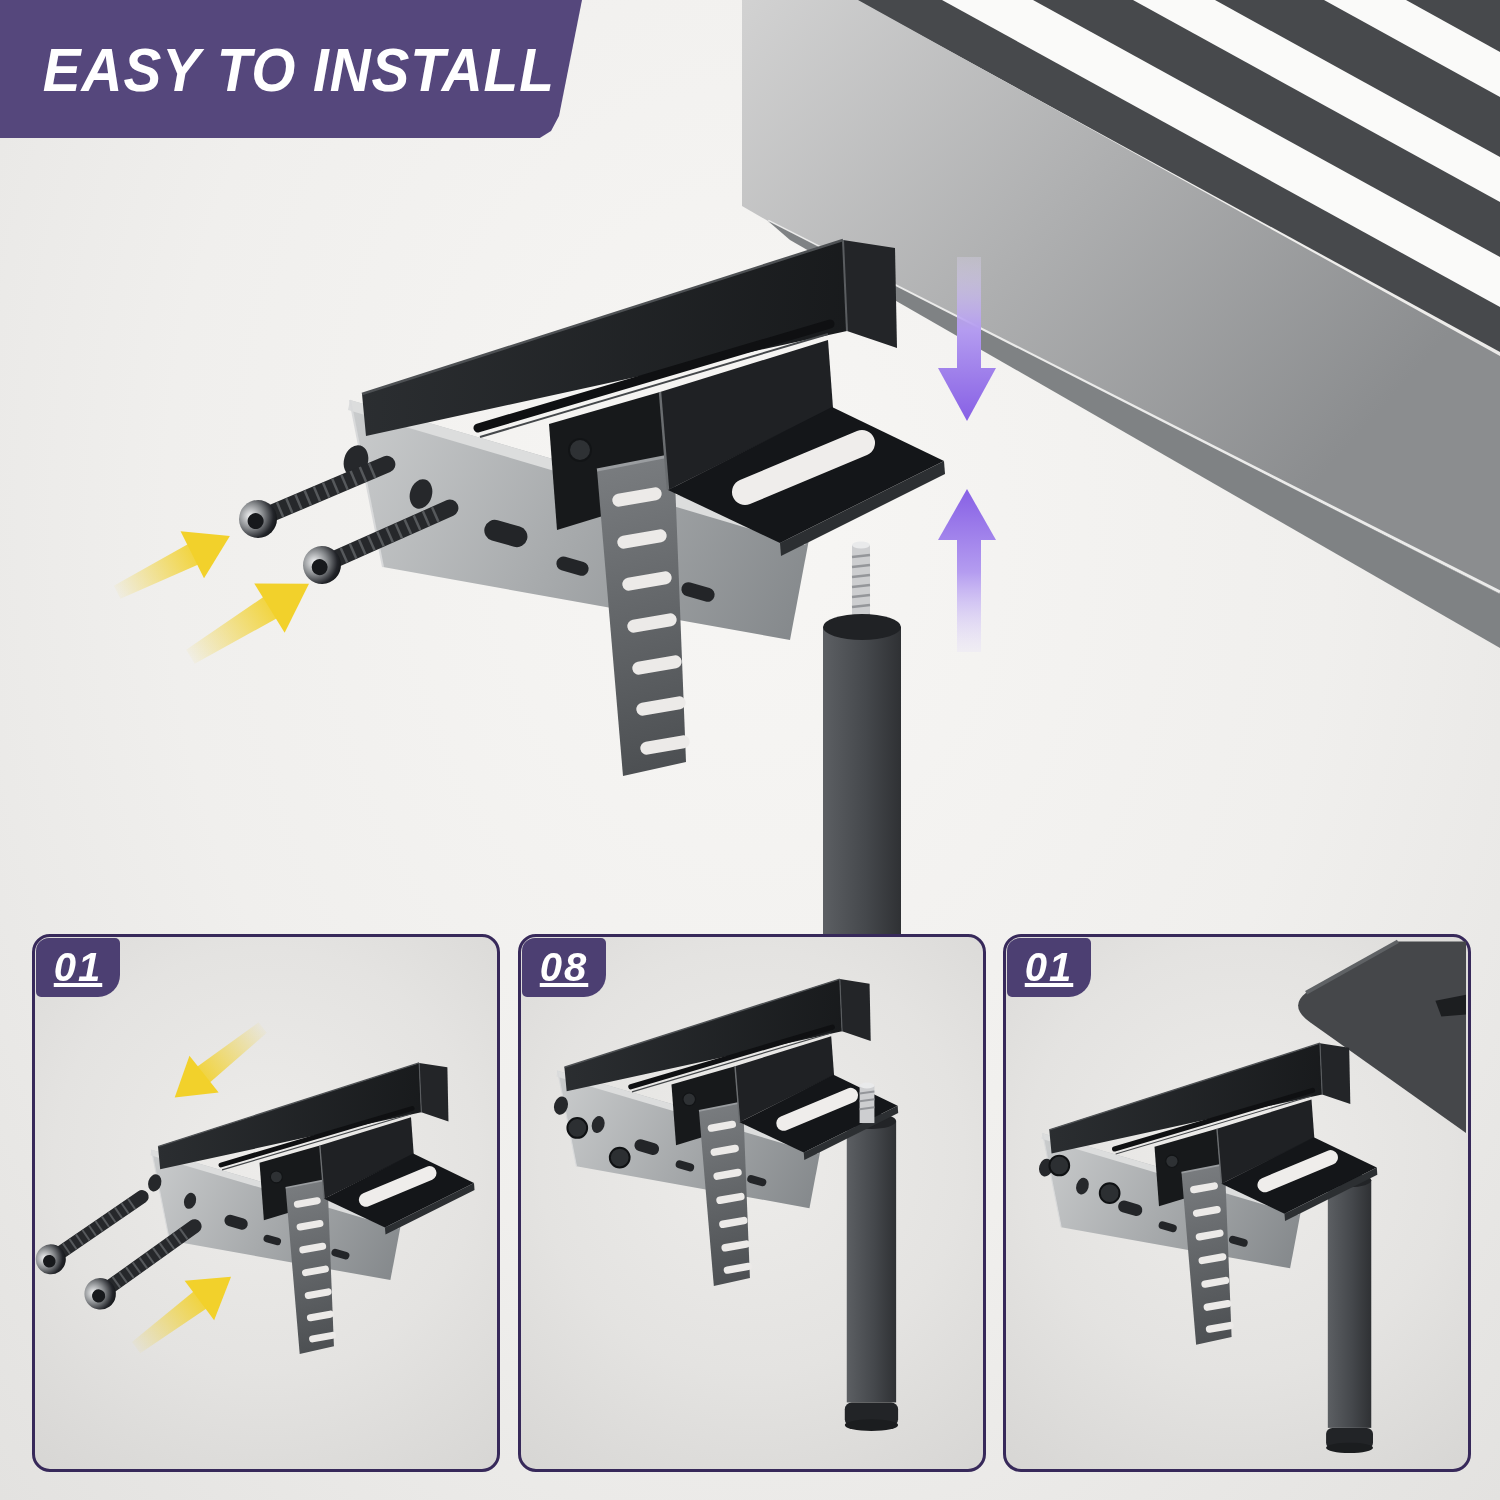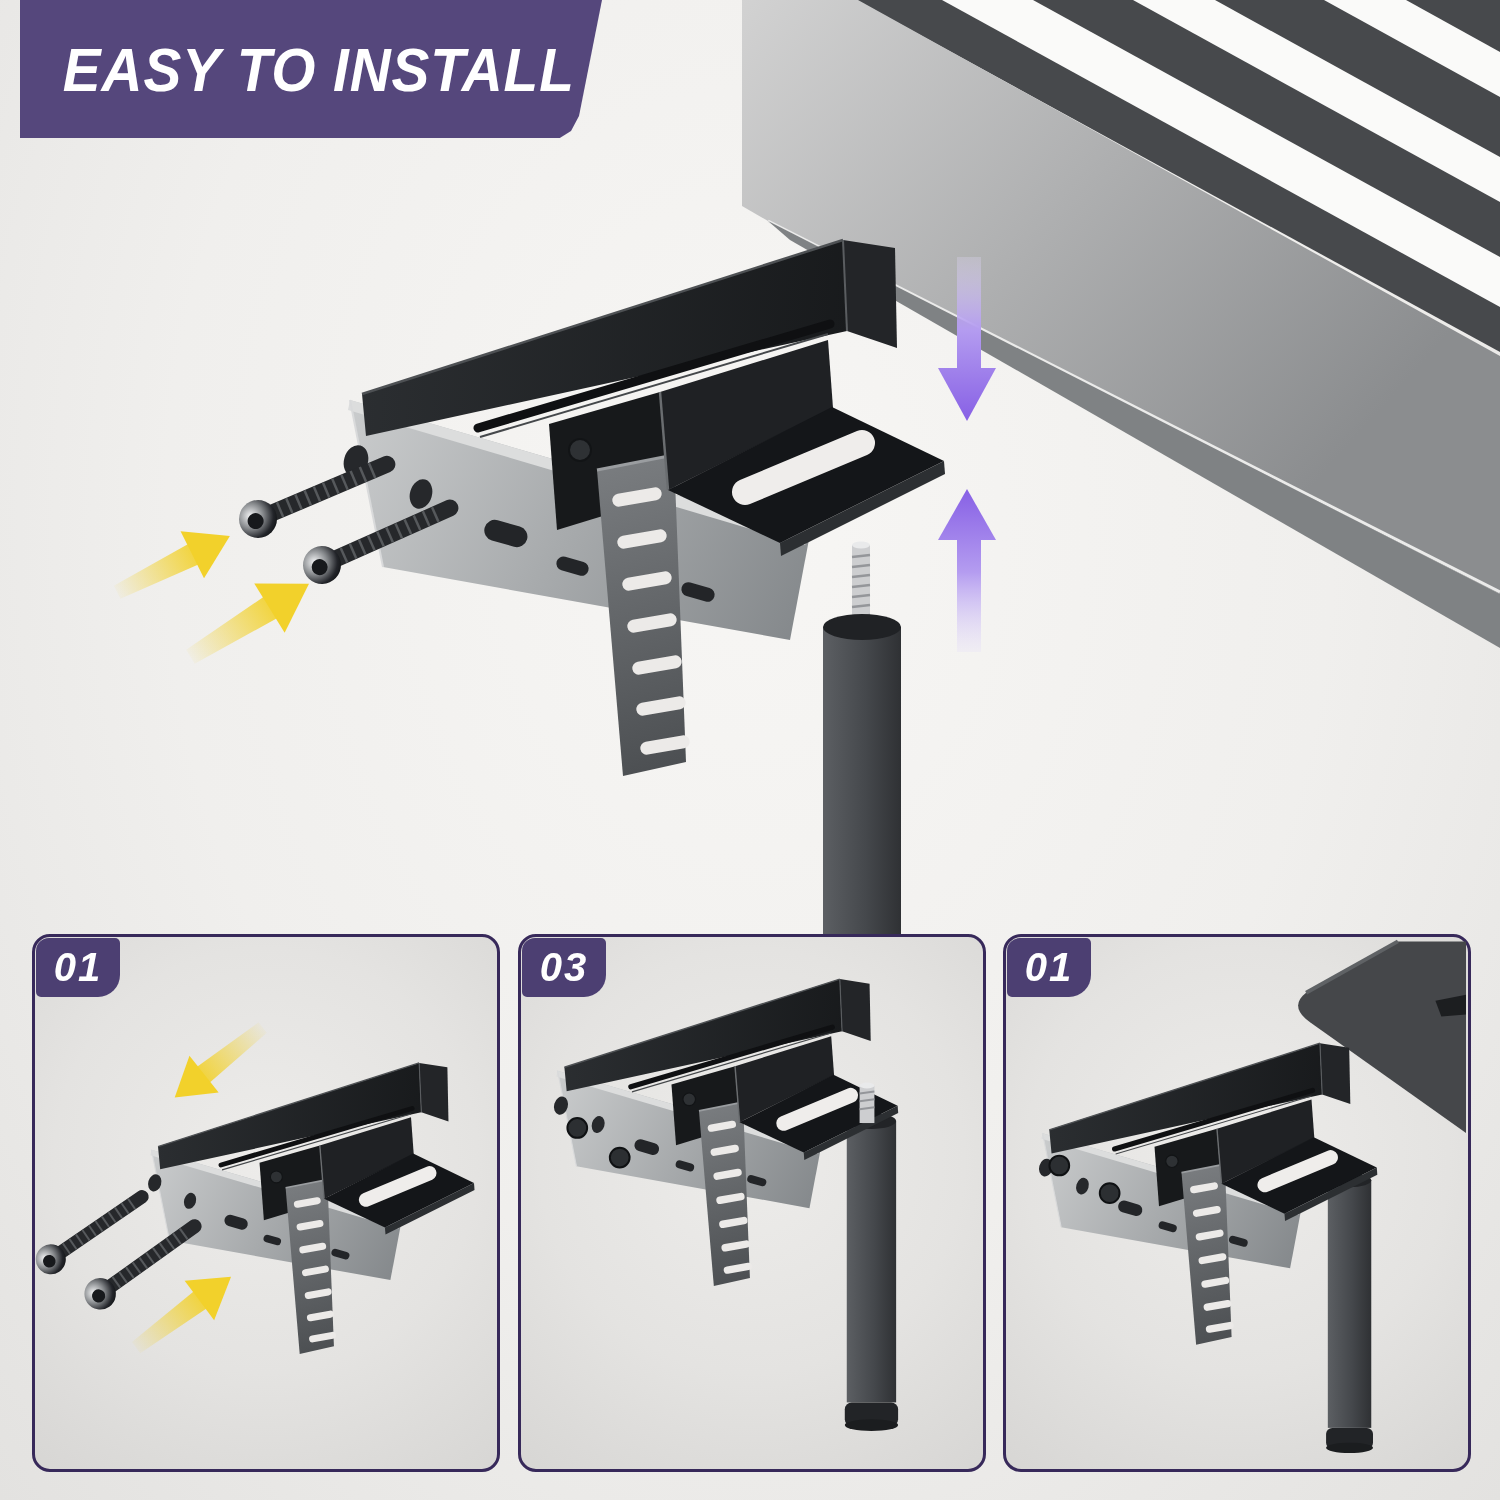--- a/index.html
+++ b/index.html
@@ -5,39 +5,38 @@
   html,body{margin:0;padding:0;}
   body{
     width:1500px;height:1500px;position:relative;overflow:hidden;
     background:radial-gradient(ellipse at 50% 35%, #f7f6f4 0%, #f0efed 55%, #e3e2e0 100%);
     font-family:"Liberation Sans", sans-serif;
   }
   .main-illu{position:absolute;left:0;top:0;}
   .banner{
     position:absolute;left:0;top:0;width:600px;height:138px;background:#55477c;z-index:5;
     clip-path:polygon(0 0, 582px 0, 559px 116px, 551px 131px, 535px 141px, 0 141px);
-    margin-left:20px;
   }
   .banner-text{
     display:block;color:#ffffff;font-style:italic;font-weight:800;font-size:61px;
     line-height:141px;padding-left:46px;letter-spacing:1px;white-space:nowrap;
     transform:scaleX(.93);transform-origin:left center;
   }
   .panel{
     position:absolute;top:934px;width:468px;height:538px;box-sizing:border-box;
     border:3px solid #37295a;border-radius:18px;
     background:radial-gradient(circle at 50% 42%, #edecea 0%, #e4e3e1 55%, #d7d6d4 100%);
     z-index:4;
   }
   .panel.p1{left:32px}.panel.p2{left:518px}.panel.p3{left:1003px}
   .badge{
     position:absolute;top:1px;left:1px;width:84px;height:59px;background:#4c3f72;
     border-radius:13px 5px 22px 5px;color:#fff;font-style:italic;font-weight:800;
     font-size:40px;display:flex;align-items:center;justify-content:center;
-    letter-spacing:2px;z-index:6;
+    letter-spacing:2px;z-index:6;text-decoration:underline;
   }
   .panel-svg{position:absolute;left:0;top:0;width:100%;height:100%;}
 </style>
 </head>
 <body>
 
 <svg width="0" height="0" style="position:absolute" aria-hidden="true">
   <defs>
     <linearGradient id="railGrad" gradientUnits="userSpaceOnUse" x1="740" y1="0" x2="1300" y2="500">
       <stop offset="0" stop-color="#d2d2d2"></stop>
@@ -225,21 +224,21 @@
       <rect x="343" y="150" width="15" height="38" fill="#cdced0"></rect>
       <line x1="343" y1="158" x2="358" y2="156" stroke="#94969a" stroke-width="2"></line>
       <line x1="343" y1="166" x2="358" y2="164" stroke="#94969a" stroke-width="2"></line>
       <line x1="343" y1="174" x2="358" y2="172" stroke="#94969a" stroke-width="2"></line>
       <ellipse cx="350.5" cy="150" rx="7.5" ry="3" fill="#e9eaeb"></ellipse>
     </g>
     <circle cx="57" cy="193" r="10" fill="#2c2f32" stroke="#0f1113" stroke-width="2"></circle>
     <circle cx="100" cy="223" r="10" fill="#2c2f32" stroke="#0f1113" stroke-width="2"></circle>
   </svg>
   <div class="badge">
-    <span>03</span>
+    <span>08</span>
   </div>
 </div>
 
 <div class="panel p3">
   <svg class="panel-svg" viewBox="0 0 468 538">
     <g>
       <path d="M 397 4 L 466 4 L 466 198 L 308 86 Q 286 70 304 56 Z" fill="#45474a"></path>
       <line x1="304" y1="56" x2="397" y2="4" stroke="#5f6265" stroke-width="4"></line>
       <polygon points="435,64 466,58 466,78 441,80" fill="#1c1e20"></polygon>
     </g>

